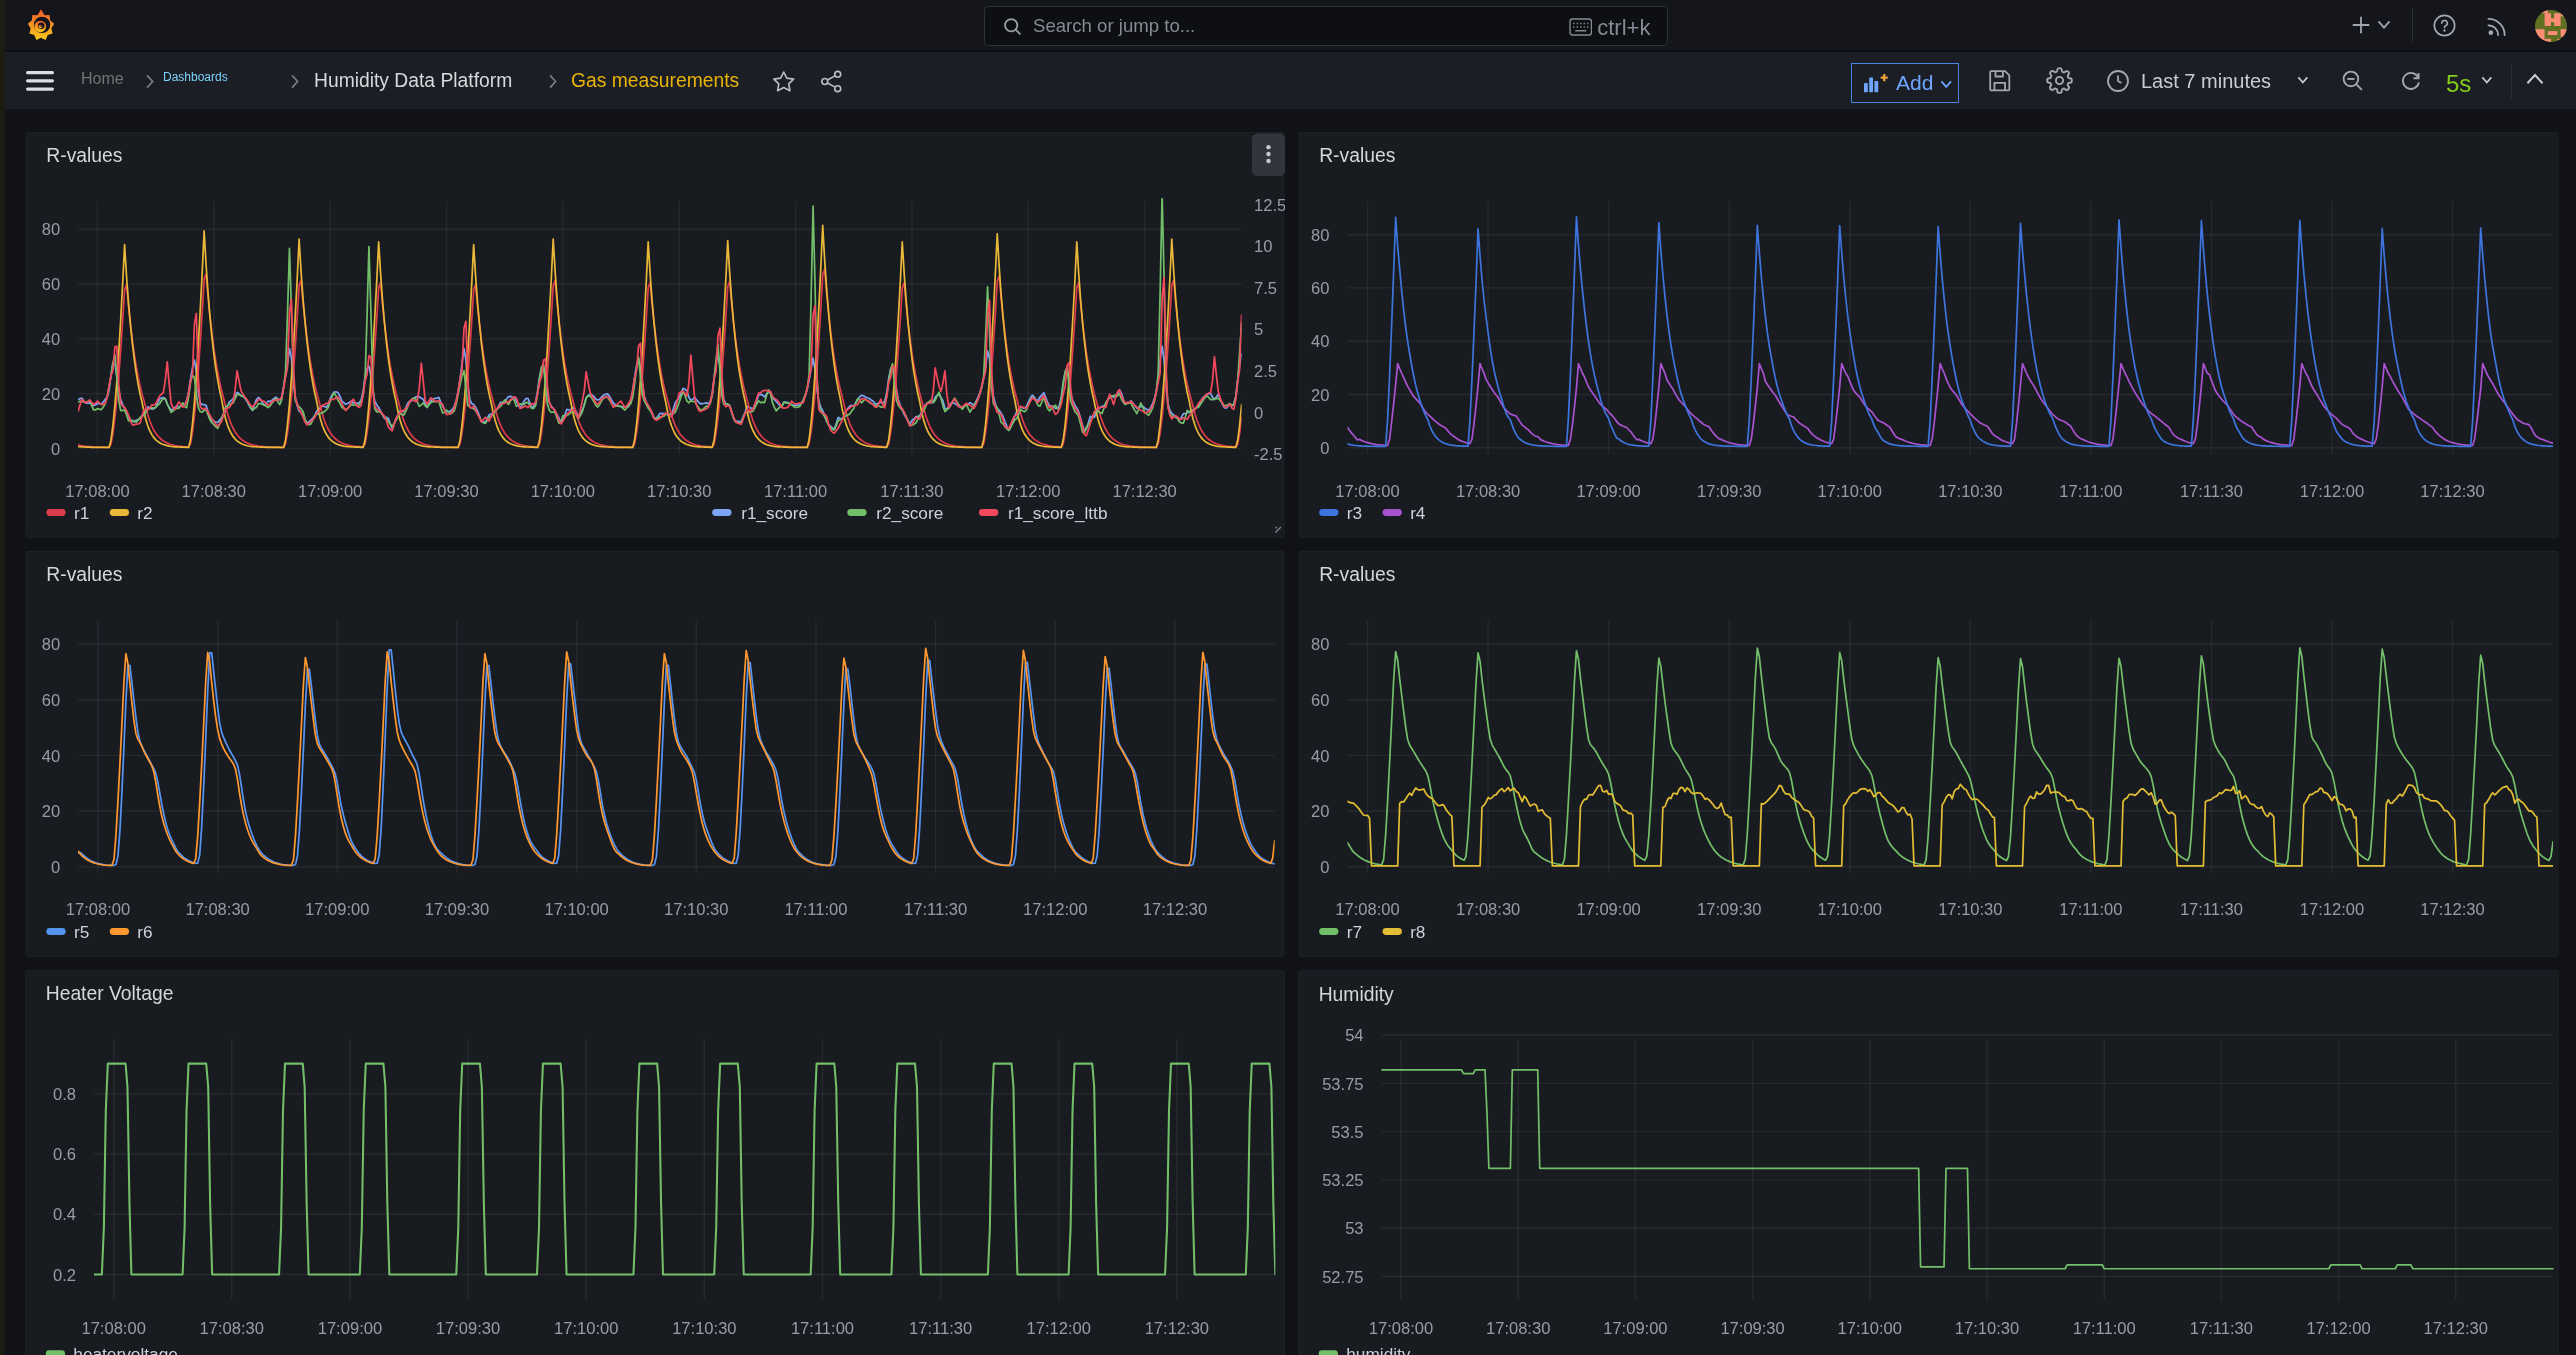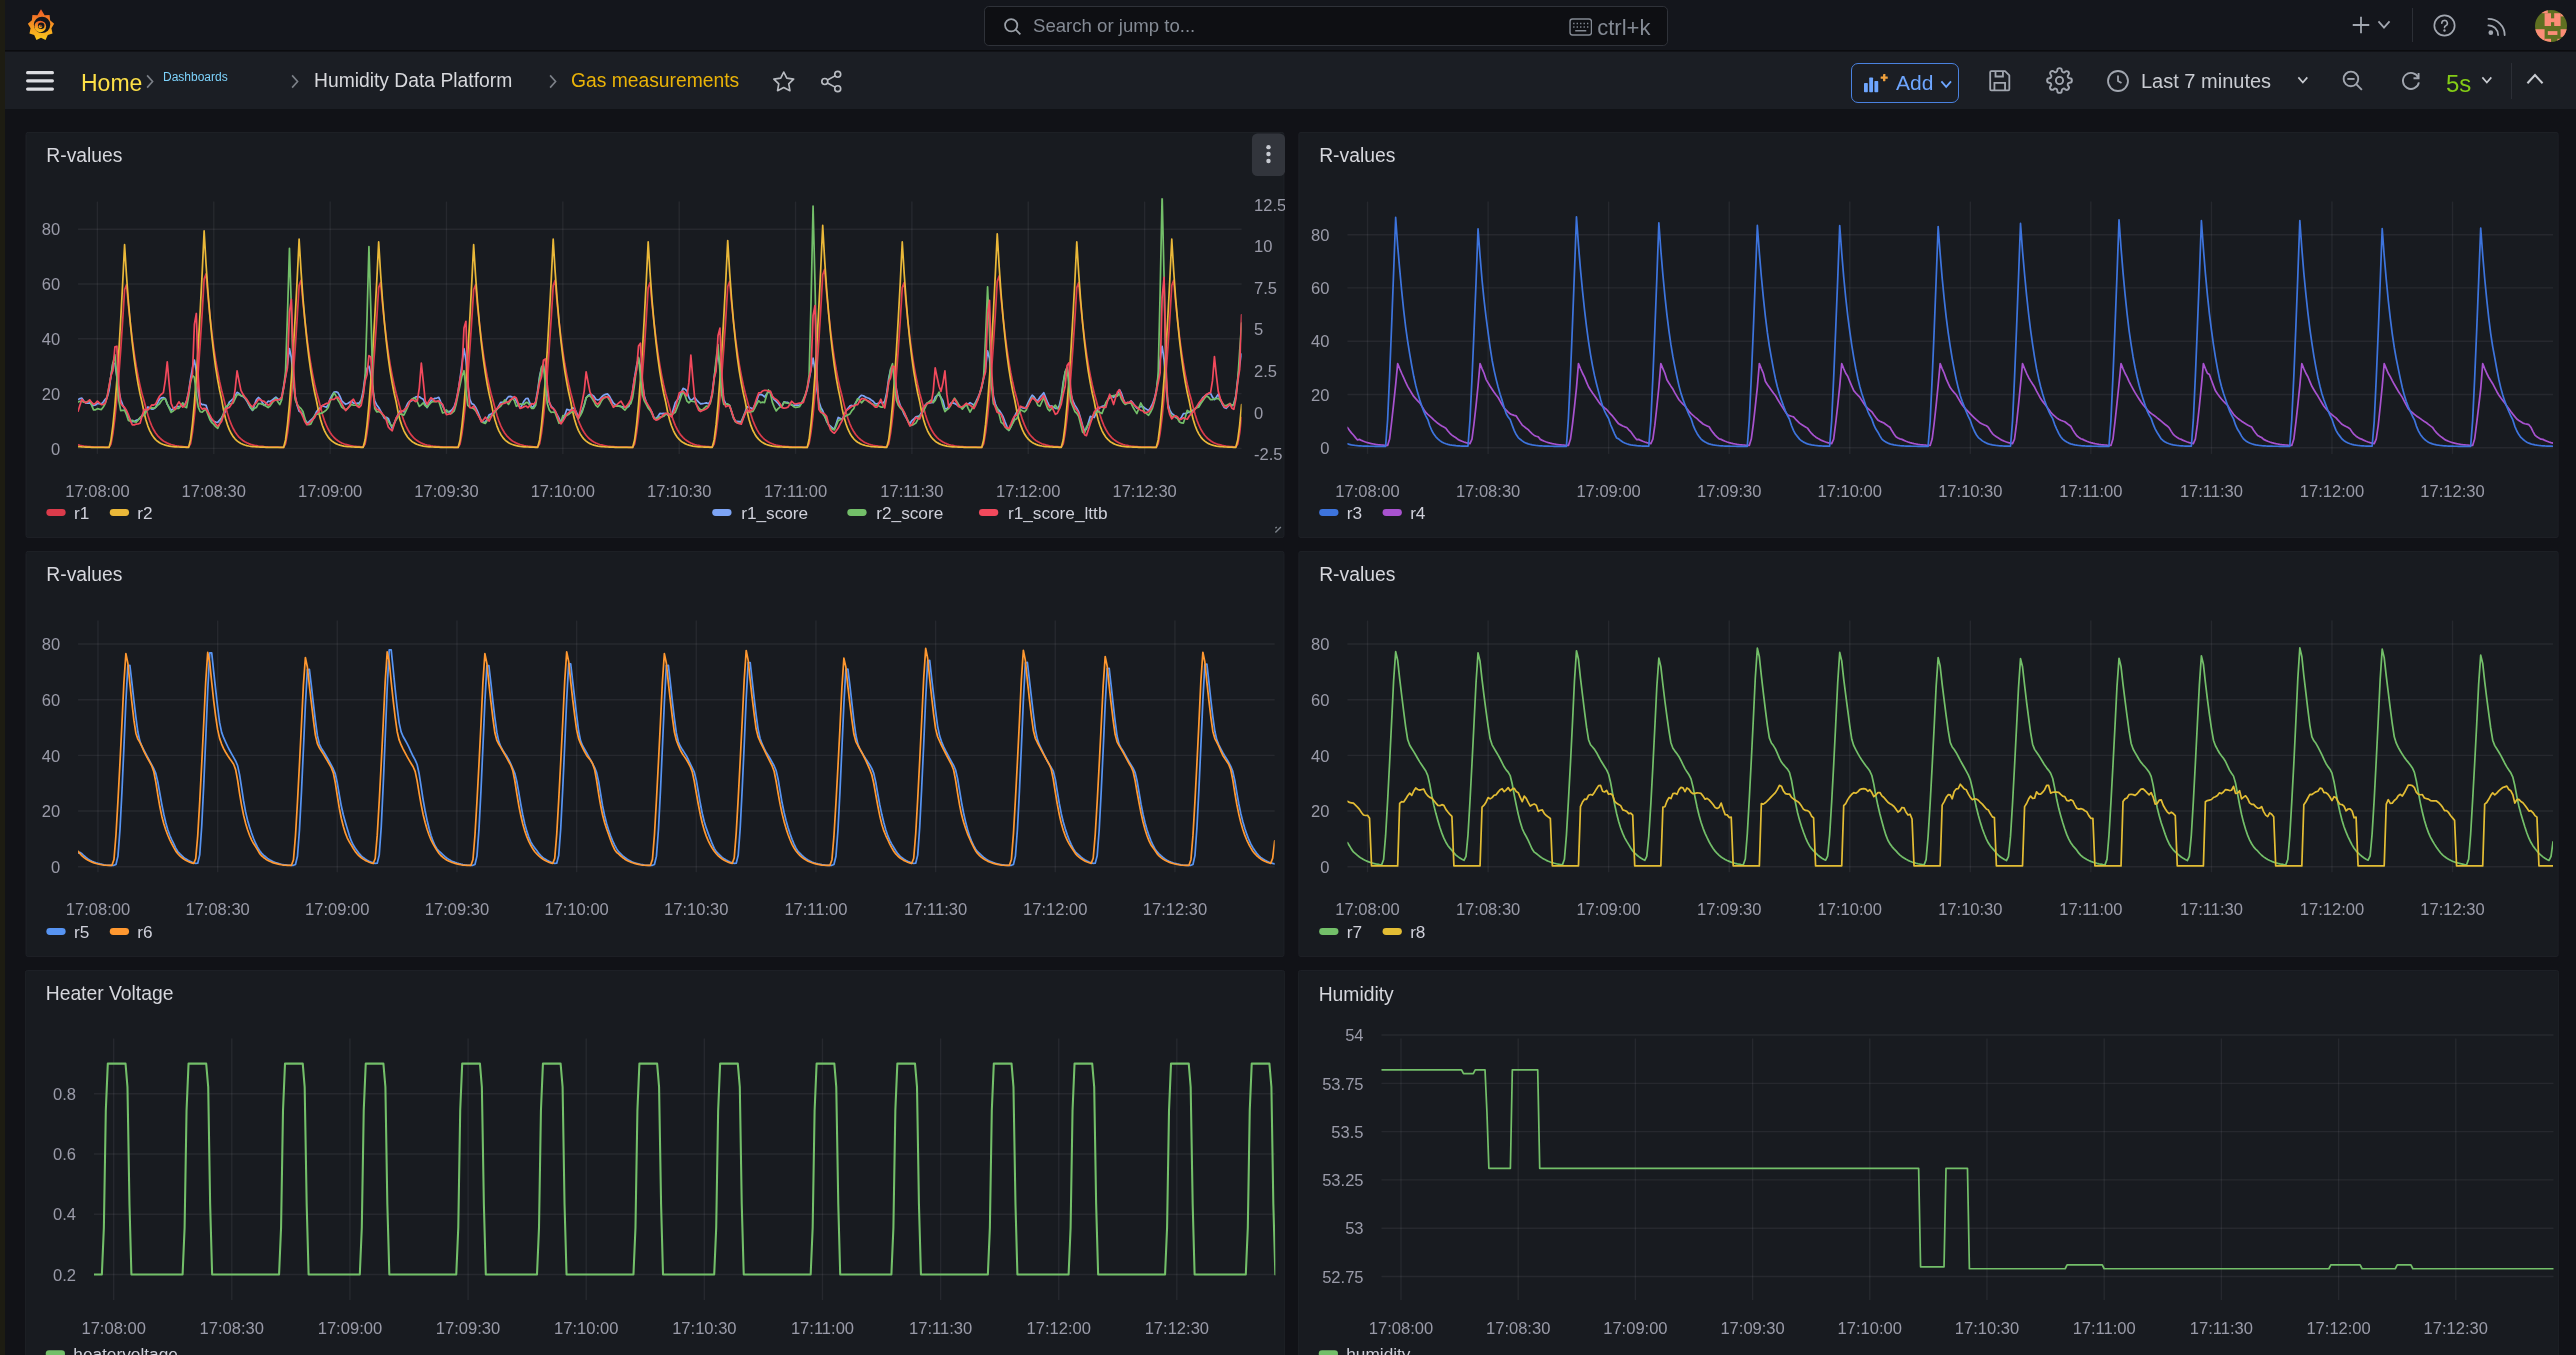--- a/index.html
+++ b/index.html
@@ -76,21 +76,21 @@
           </g>
         </g>
       </svg>
     </div>
     <div style="position:absolute;left:0;top:52px;width:2576px;height:58px;background:#1b1e24;border-bottom:0.7px solid #101216">
       <svg style="position:absolute;left:26px;top:19.3px" width="28" height="20" viewBox="0 0 41 29" fill="#dcdde1">
         <rect x="0" y="0" width="41" height="4.6" rx="2.3"></rect>
         <rect x="0" y="12" width="41" height="4.6" rx="2.3"></rect>
         <rect x="0" y="24" width="41" height="4.6" rx="2.3"></rect>
       </svg>
-      <div style="position:absolute;left:81px;top:18px;font-size:23px;color:#fde047">Home</div>
+      <div style="position:absolute;left:81px;top:18px;font-size:16px;color:#737373">Home</div>
       <svg style="position:absolute;left:145px;top:22px" width="9.7" height="15" viewBox="0 0 14 22" stroke="#7c8188" stroke-width="2.4" fill="none">
         <path d="M3 2l8 9-8 9"></path>
       </svg>
       <div style="position:absolute;left:163px;top:18px;font-size:12px;color:#7dd3fc">Dashboards</div>
       <svg style="position:absolute;left:290px;top:22px" width="9.7" height="15" viewBox="0 0 14 22" stroke="#7c8188" stroke-width="2.4" fill="none">
         <path d="M3 2l8 9-8 9"></path>
       </svg>
       <div style="position:absolute;left:314px;top:18px;font-size:19.3px;color:#d8d9dd">Humidity Data Platform</div>
       <svg style="position:absolute;left:548px;top:22px" width="9.7" height="15" viewBox="0 0 14 22" stroke="#7c8188" stroke-width="2.4" fill="none">
         <path d="M3 2l8 9-8 9"></path>
@@ -98,21 +98,21 @@
       <div style="position:absolute;left:571px;top:18px;font-size:19.3px;color:#eab308">Gas measurements</div>
       <svg style="position:absolute;left:772px;top:18px" width="23.5" height="23" viewBox="0 0 24 23" fill="none" stroke="#b9bcc2" stroke-width="1.7">
         <path d="M12 1.8l3.1 6.3 7 1-5 4.9 1.2 6.9-6.3-3.3-6.3 3.3 1.2-6.9-5-4.9 7-1z" stroke-linejoin="round"></path>
       </svg>
       <svg style="position:absolute;left:820px;top:18px" width="23" height="23" viewBox="0 0 24 24" fill="none" stroke="#b9bcc2" stroke-width="1.7">
         <circle cx="18.5" cy="4.5" r="3.1"></circle>
         <circle cx="5" cy="12" r="3.1"></circle>
         <circle cx="18.5" cy="19.5" r="3.1"></circle>
         <path d="M7.8 10.5l7.9-4.4M7.8 13.5l7.9 4.4"></path>
       </svg>
-      <div style="position:absolute;left:1851px;top:11px;width:108px;height:40px;border:1.4px solid #4a82e0;border-radius:7px">
+      <div style="position:absolute;left:1851px;top:11px;width:108px;height:40px;border:1.4px solid #4a82e0;border-radius:0">
         <svg style="position:absolute;left:12.4px;top:9.7px" width="25" height="21" viewBox="0 0 36 30">
           <g fill="#6ea6ff">
             <rect x="0" y="13" width="5.5" height="13" rx="1"></rect>
             <rect x="7.5" y="5" width="5.5" height="21" rx="1"></rect>
             <rect x="15" y="10" width="5.5" height="16" rx="1"></rect>
           </g>
           <g fill="#f0a13d">
             <rect x="27.4" y="0" width="3.4" height="10.2" rx="0.6"></rect>
             <rect x="24" y="3.4" width="10.2" height="3.4" rx="0.6"></rect>
           </g>

